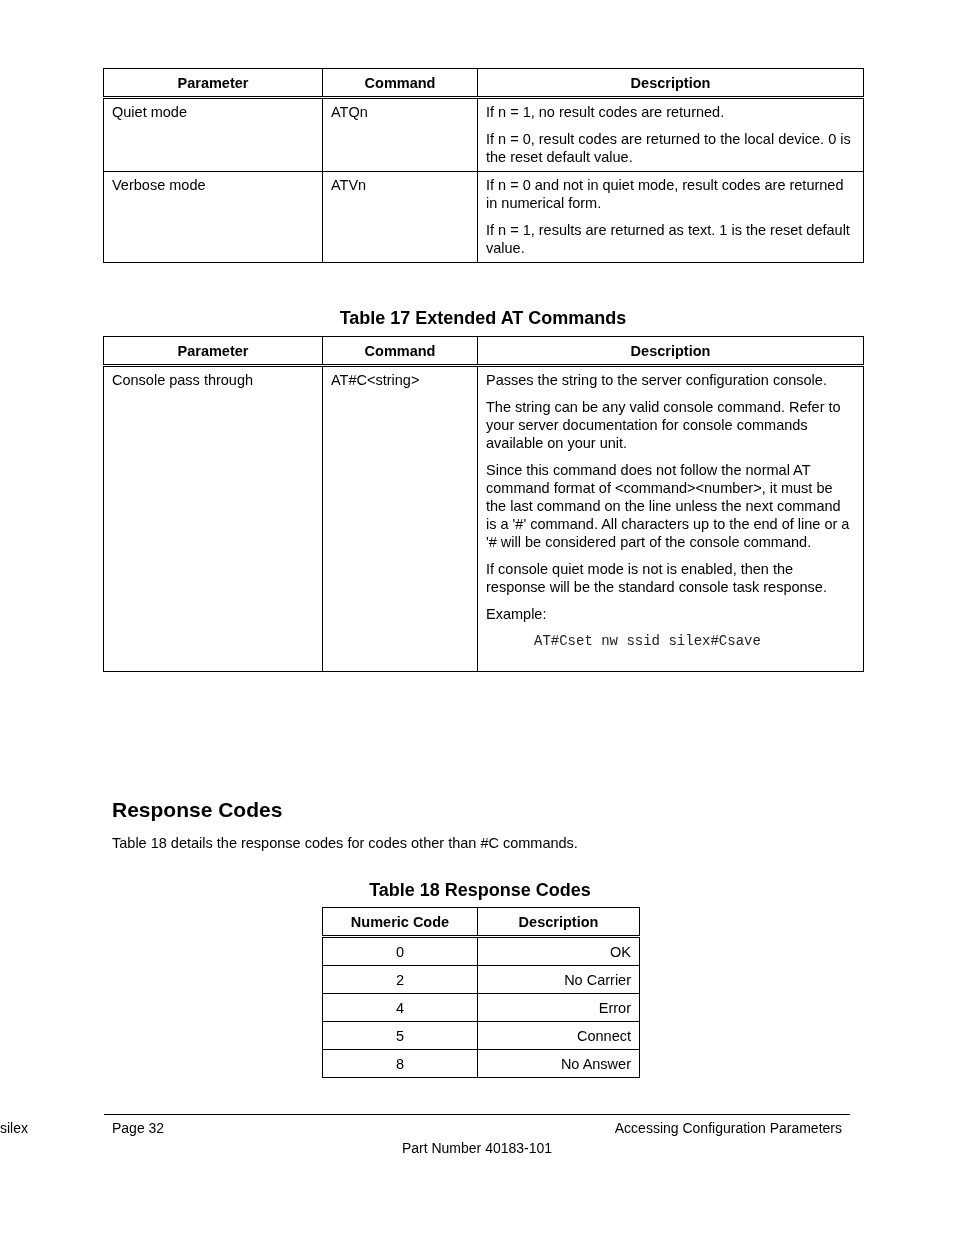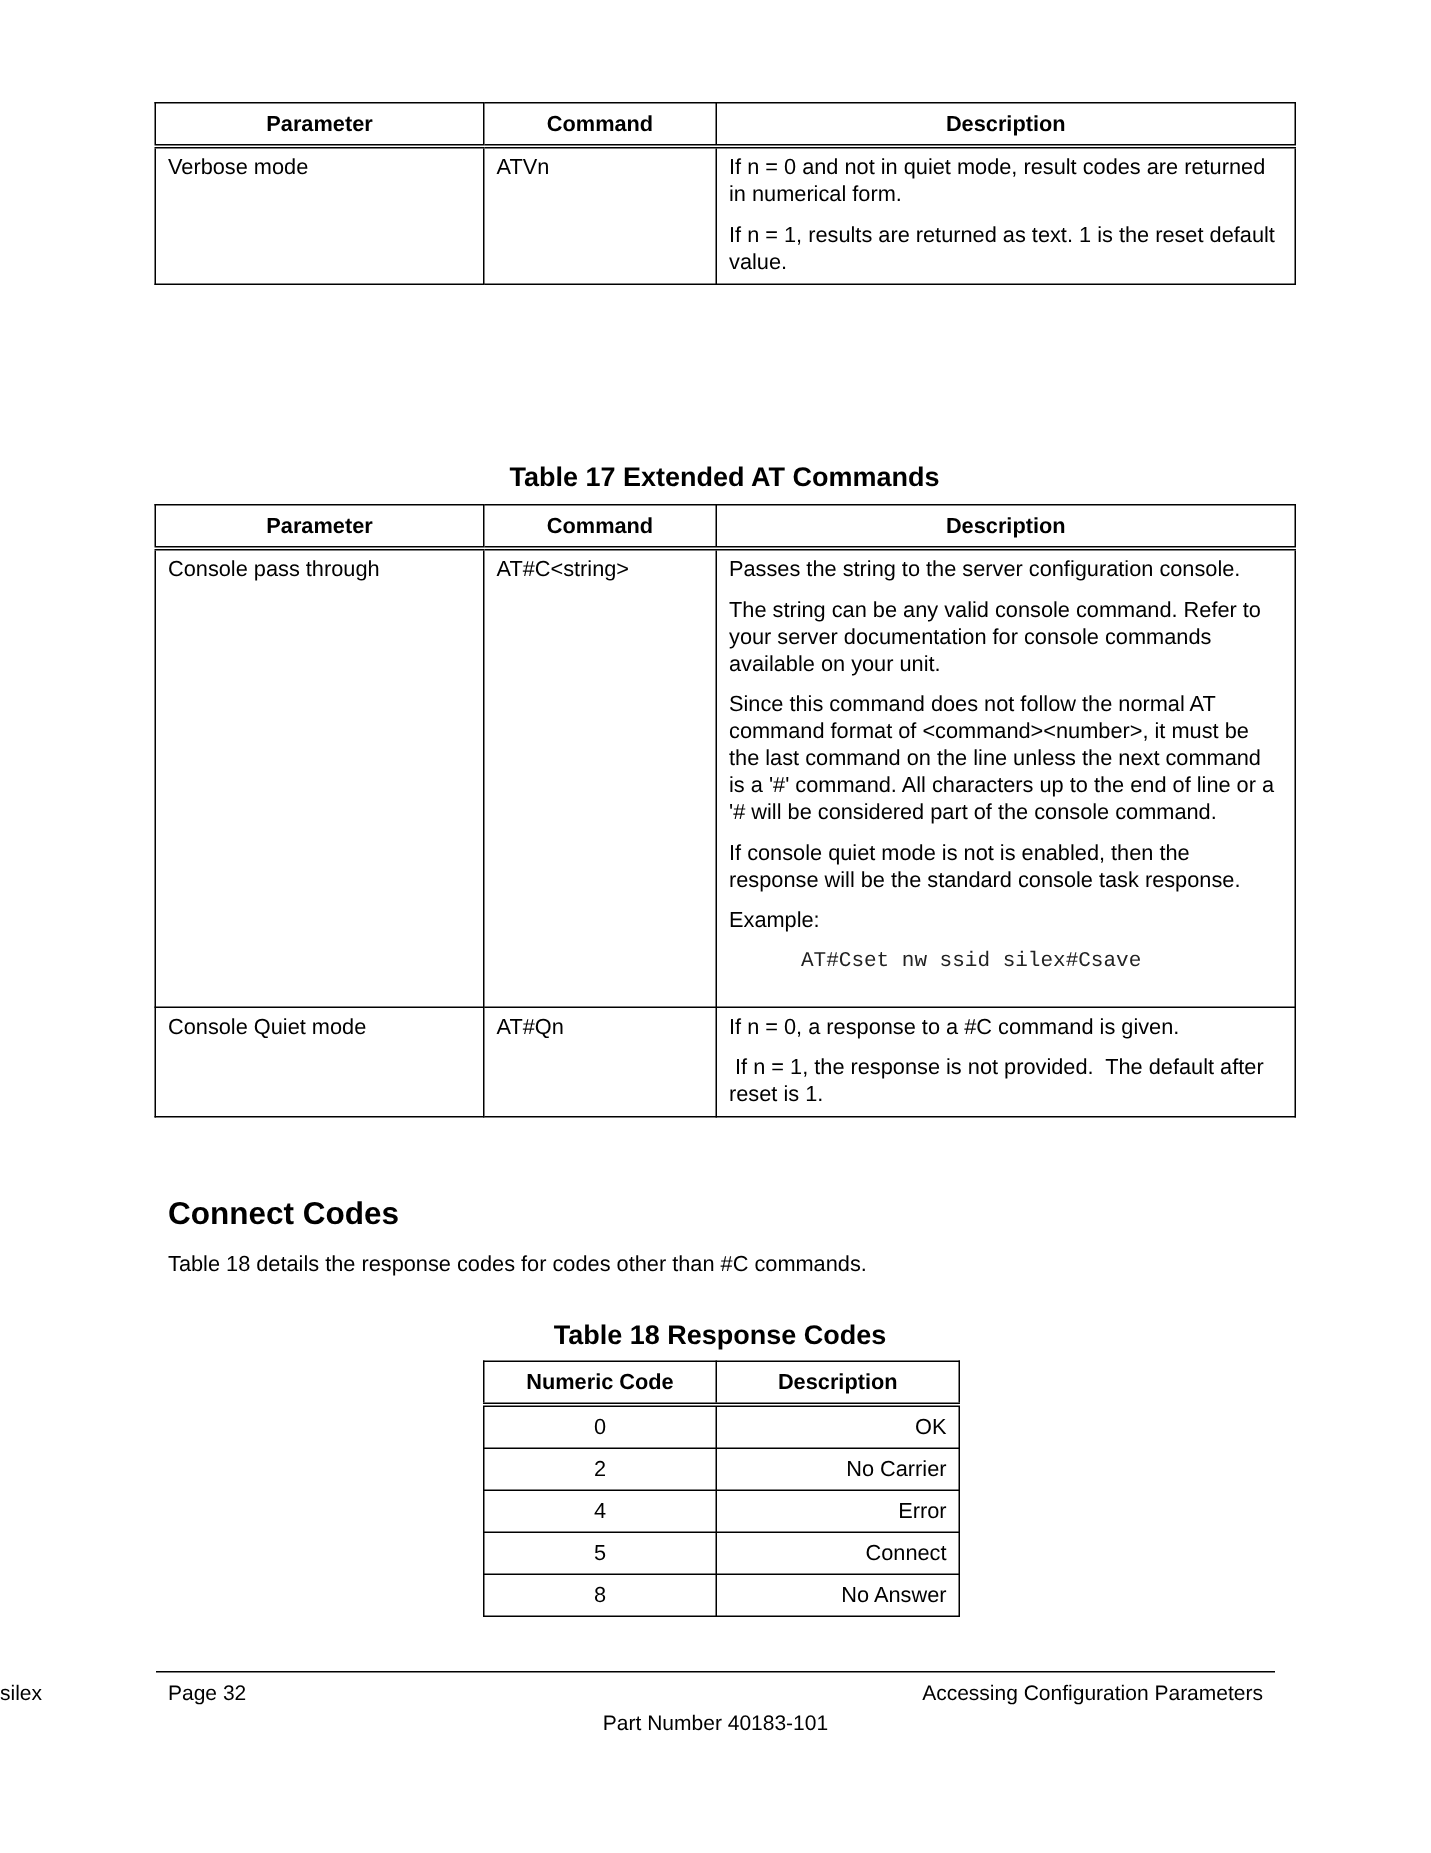--- a/index.html
+++ b/index.html
@@ -42,20 +42,28 @@
       <col style="width:386px">
     </colgroup>
   <thead>
     <tr>
       <th>Parameter</th>
       <th>Command</th>
       <th>Description</th>
     </tr>
   </thead>
   <tbody>
+    <tr style="height:73px;">
+      <td class="simple">Quiet mode</td>
+      <td class="simple">ATQn</td>
+      <td>
+        <p>If n = 1, no result codes are returned.</p>
+        <p>If n = 0, result codes are returned to the local device. 0 is the reset default value.</p>
+      </td>
+    </tr>
     <tr style="height:90px;">
       <td class="simple">Verbose mode</td>
       <td class="simple">ATVn</td>
       <td>
         <p>If n = 0 and not in quiet mode, result codes are returned in numerical form.</p>
         <p>If n = 1, results are returned as text.  1 is the reset default value.</p>
       </td>
     </tr>
   </tbody>
 </table>
@@ -80,32 +88,24 @@
       <td class="simple">AT#C&lt;string&gt;</td>
       <td>
         <p>Passes the string to the server configuration console.</p>
         <p>The string can be any valid console command. Refer to your server documentation for console commands available on your unit.</p>
         <p>Since this command does not follow the normal AT command format of &lt;command&gt;&lt;number&gt;, it must be the last command on the line unless the next command is a '#' command. All characters up to the end of line or a '# will be considered part of the console command.</p>
         <p>If console quiet mode is not is enabled, then the response will be the standard console task response.</p>
         <p>Example:</p>
         <p class="mono">AT#Cset nw ssid silex#Csave</p>
       </td>
     </tr>
-    <tr style="height:73px;">
-      <td class="simple">Console Quiet mode</td>
-      <td class="simple">AT#Qn</td>
-      <td>
-        <p>If n = 0,  a  response to a #C command is given.</p>
-        <p style="white-space:pre-wrap;"> If n = 1, the response is not provided.  The default after reset is 1.</p>
-      </td>
-    </tr>
   </tbody>
 </table>
 
-<div class="h2">Connect Codes</div>
+<div class="h2">Response Codes</div>
 <div class="body-text">Table 18 details the response codes for codes other than #C commands.</div>
 
 <div class="caption" style="left:322px; top:880px; width:316px;">Table 18  Response Codes</div>
 <table class="doc codes" style="left:322px; top:907px; width:317px;">
   <colgroup>
       <col style="width:155px">
       <col style="width:162px">
     </colgroup>
   <thead>
     <tr>

